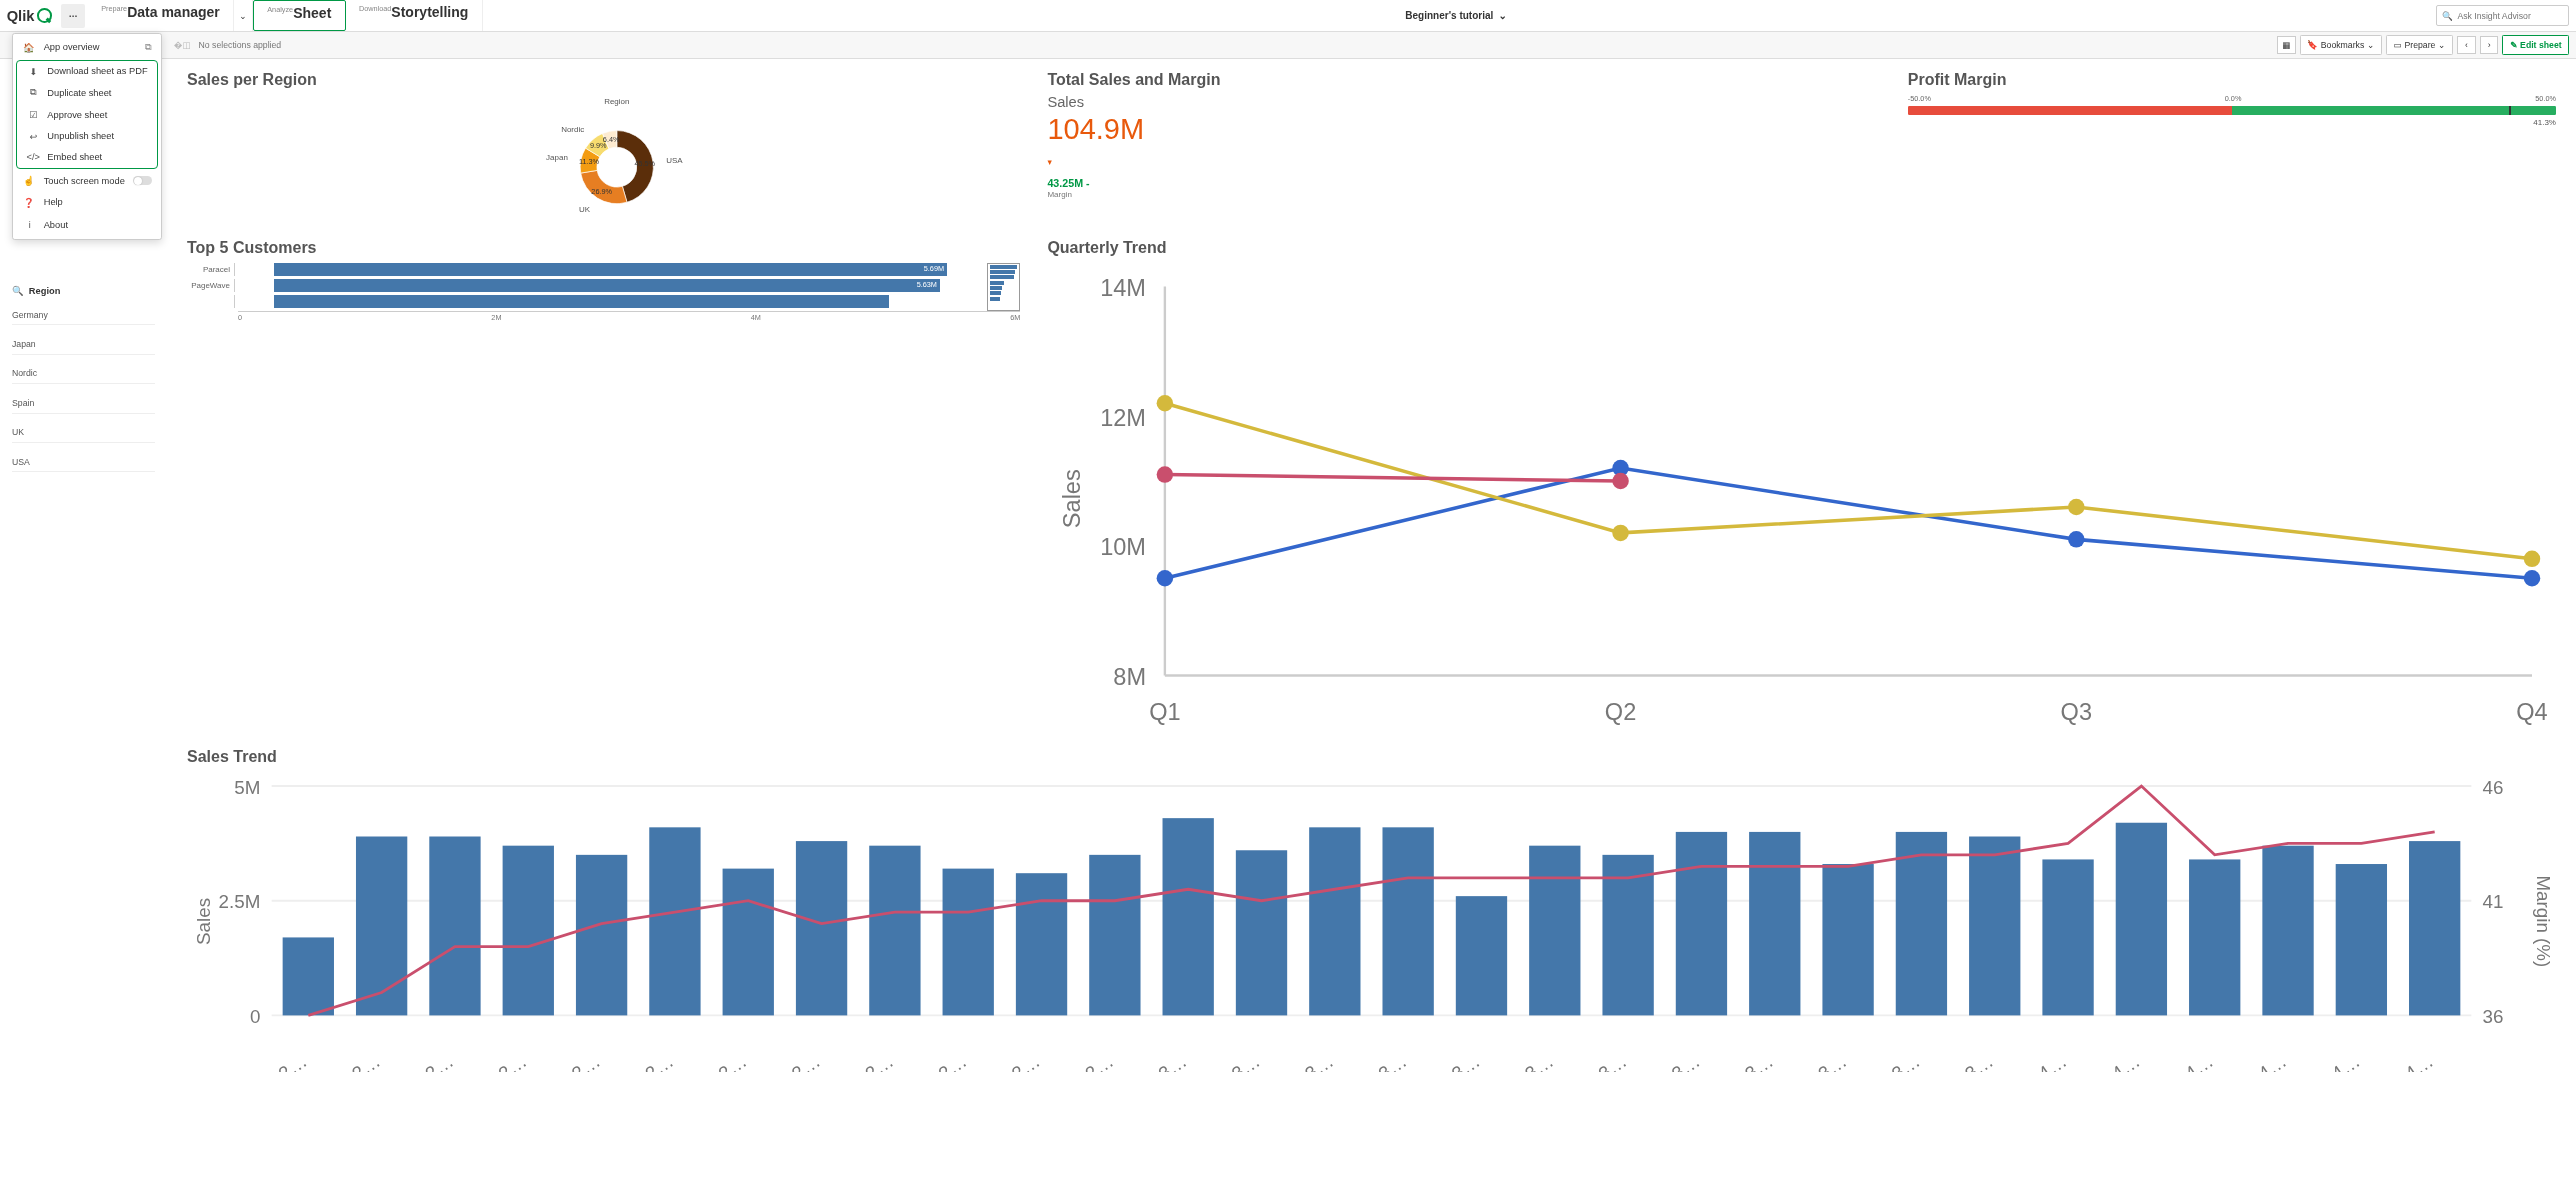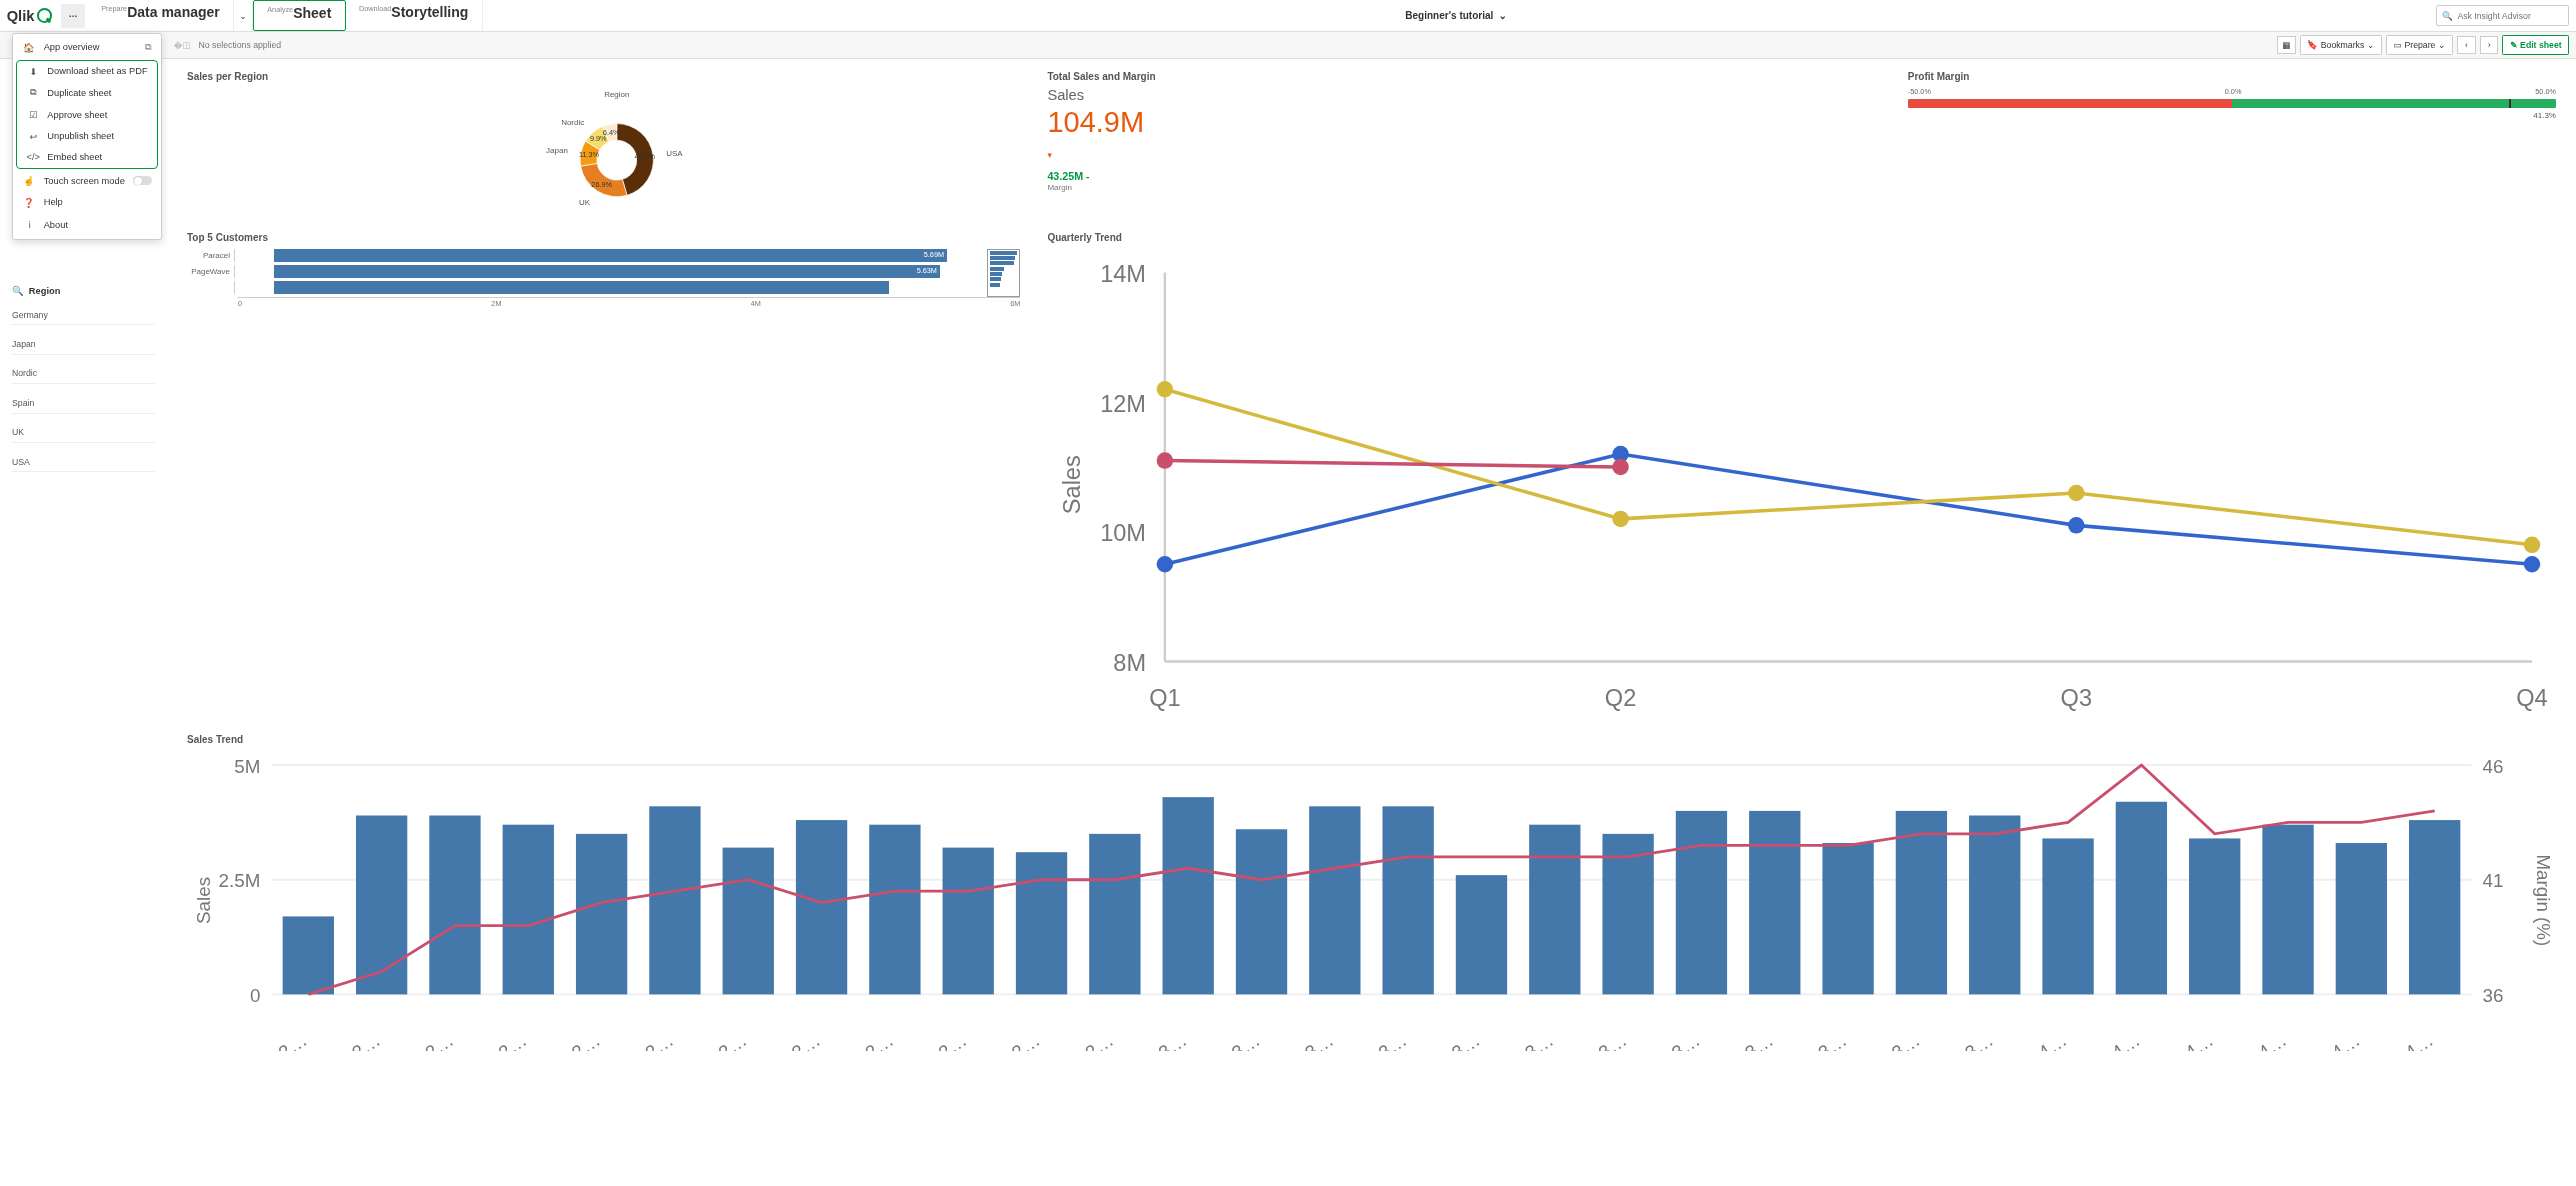--- a/index.html
+++ b/index.html
@@ -35,21 +35,21 @@
 .toggle { width: 18.7px; height: 9.3px; background: #ddd; border-radius: 4.7px; margin-left: auto; position: relative; }
 .toggle::after { content: ""; position: absolute; width: 8px; height: 8px; background: #fff; border-radius: 50%; top: 0.7px; left: 0.7px; box-shadow:0 0 1.3px rgba(0,0,0,0.3);}
 
 .main { display: flex; }
 .left-col { width: 167px; padding: 53px 12px 6.7px 12px; }
 .filter-title { font-weight: 700; font-size: 9.3px; margin-bottom: 5.3px; margin-top: 173px;}
 .filter-list { list-style: none; }
 .filter-list li { padding: 4.7px 0; border-bottom: 0.7px solid #eee; color: #555; cursor:pointer;margin-top:9px;}
 
 .dash { flex: 1; padding: 12px 20px 6.7px 20px; display: grid; grid-template-columns: 0.9fr 0.9fr 0.7fr; grid-template-rows: auto auto auto; gap: 12px 27px; }
-.panel-title { font-weight: 700; font-size: 10px; color: #555; margin-bottom: 5.3px; }
+.panel-title { font-weight: 700; font-size: 16px; color: #555; margin-bottom: 5.3px; }
 
 .donut-chart { display: flex; align-items: center; justify-content: center; position: relative;}
 .donut-svg { width: 187px; height: 133px; }
 
 .kpi { display: flex; align-items: baseline; gap: 10.7px; flex-direction: column; }
 .kpi-main { color: #e8590c; font-size: 29px; font-weight: 400; }
 .kpi-sub-val { color: #009845; font-size: 10.7px; font-weight:600;}
 .kpi-sub-lbl { color: #777; font-size: 8px; }
 .kpi-head { color:#666; font-size:14.7px; margin-bottom:2.7px;}
 

